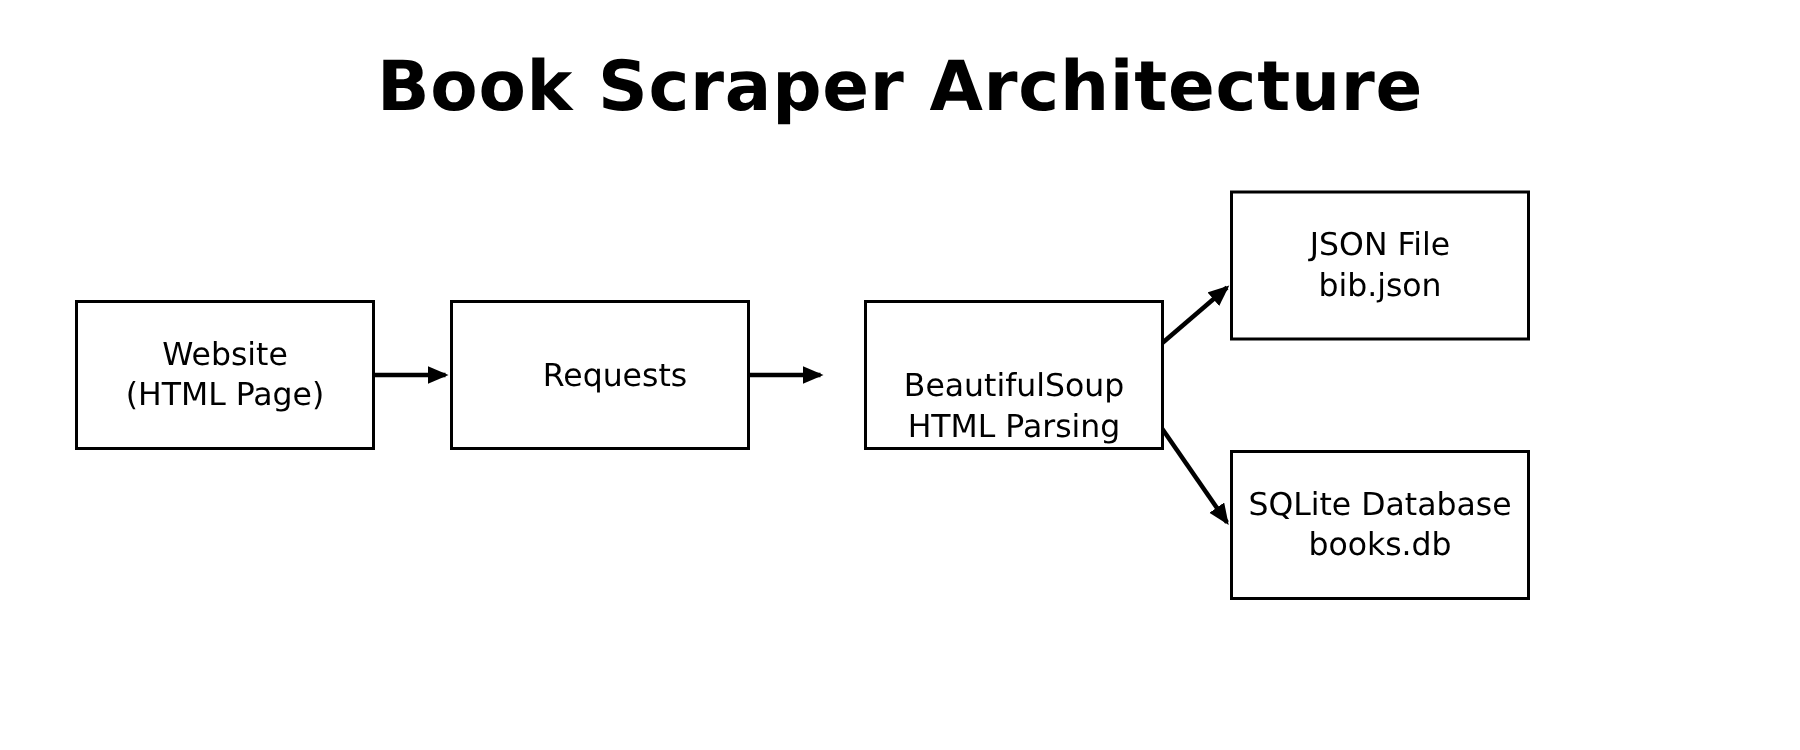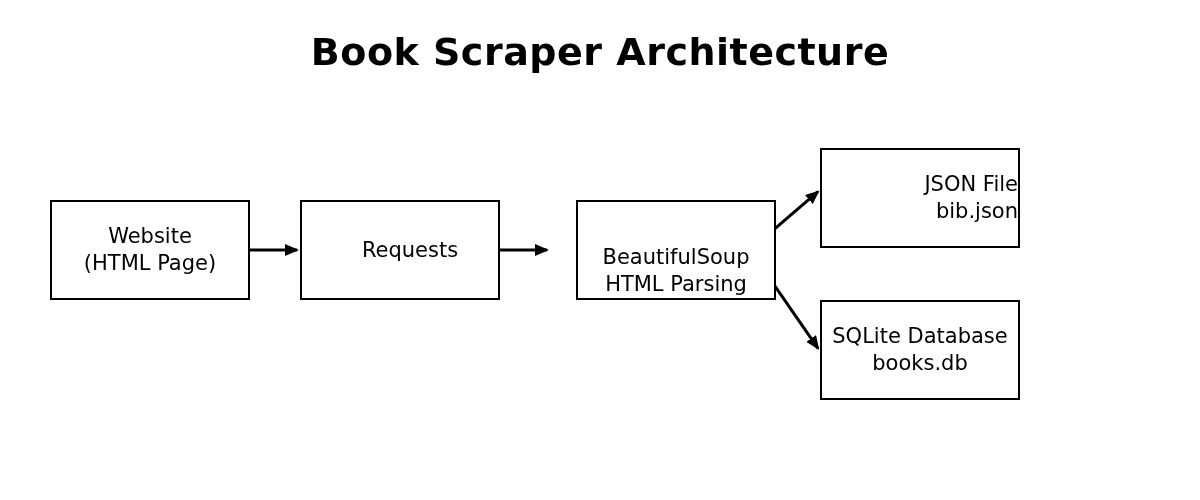--- a/index.html
+++ b/index.html
@@ -15,21 +15,21 @@
     font-family: "DejaVu Sans", "Liberation Sans", sans-serif;
     color: #000000;
     overflow: hidden;
   }
   .diagram-title {
     position: absolute;
     left: 0;
     top: 30px;
     width: 1200px;
     text-align: center;
-    font-size: 38px;
+    font-size: 46px;
     font-weight: bold;
     letter-spacing: 0.5px;
     color: #000000;
   }
   .node {
     position: absolute;
     width: 200px;
     height: 100px;
     box-sizing: border-box;
     border: 2px solid #000000;
@@ -38,21 +38,21 @@
     flex-direction: column;
     align-items: center;
     justify-content: center;
     text-align: center;
     font-size: 21px;
     line-height: 27px;
   }
   #node-website        { left: 50px;  top: 200px; }
   #node-requests       { left: 300px; top: 200px; padding-left: 20px; }
   #node-beautifulsoup  { left: 576px; top: 200px; justify-content: flex-end; }
-  #node-json-file      { left: 820px; top: 148px; align-items: flex-end; }
+  #node-json-file      { left: 820px; top: 127px; }
   #node-sqlite         { left: 820px; top: 300px; }
   #edge-layer {
     position: absolute;
     left: 0;
     top: 0;
     width: 1200px;
     height: 500px;
     pointer-events: none;
   }
 </style>

